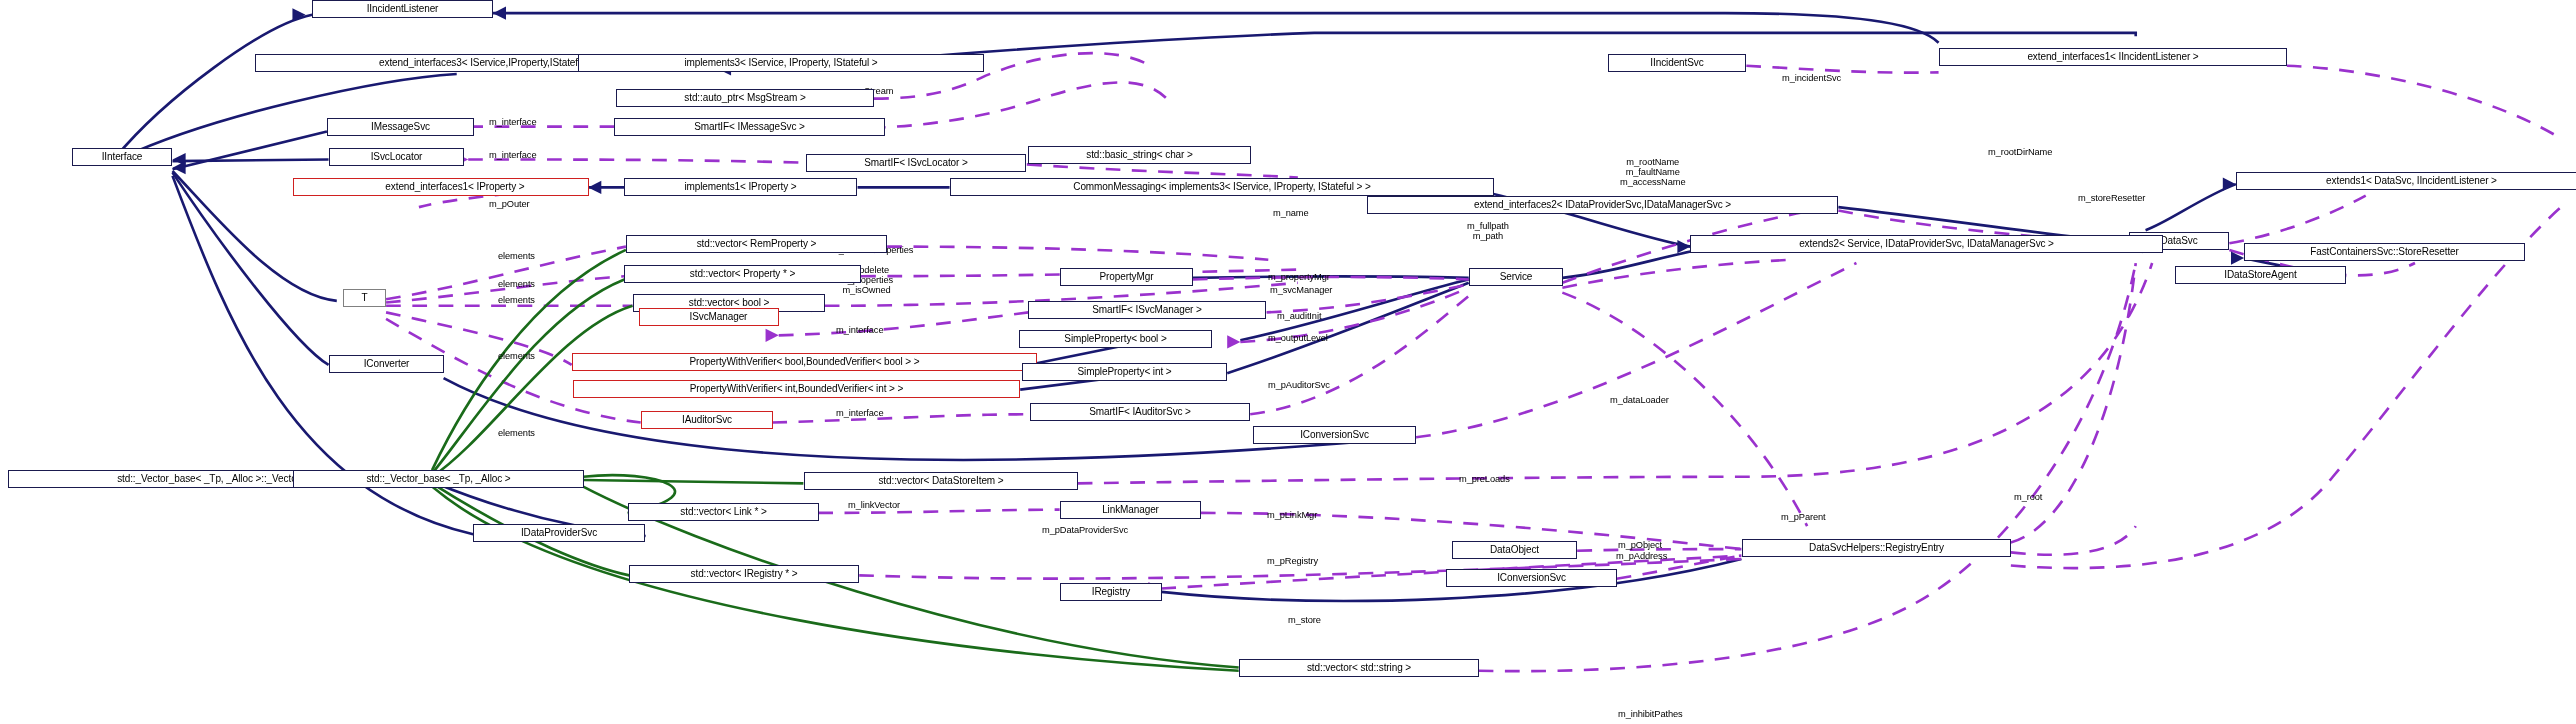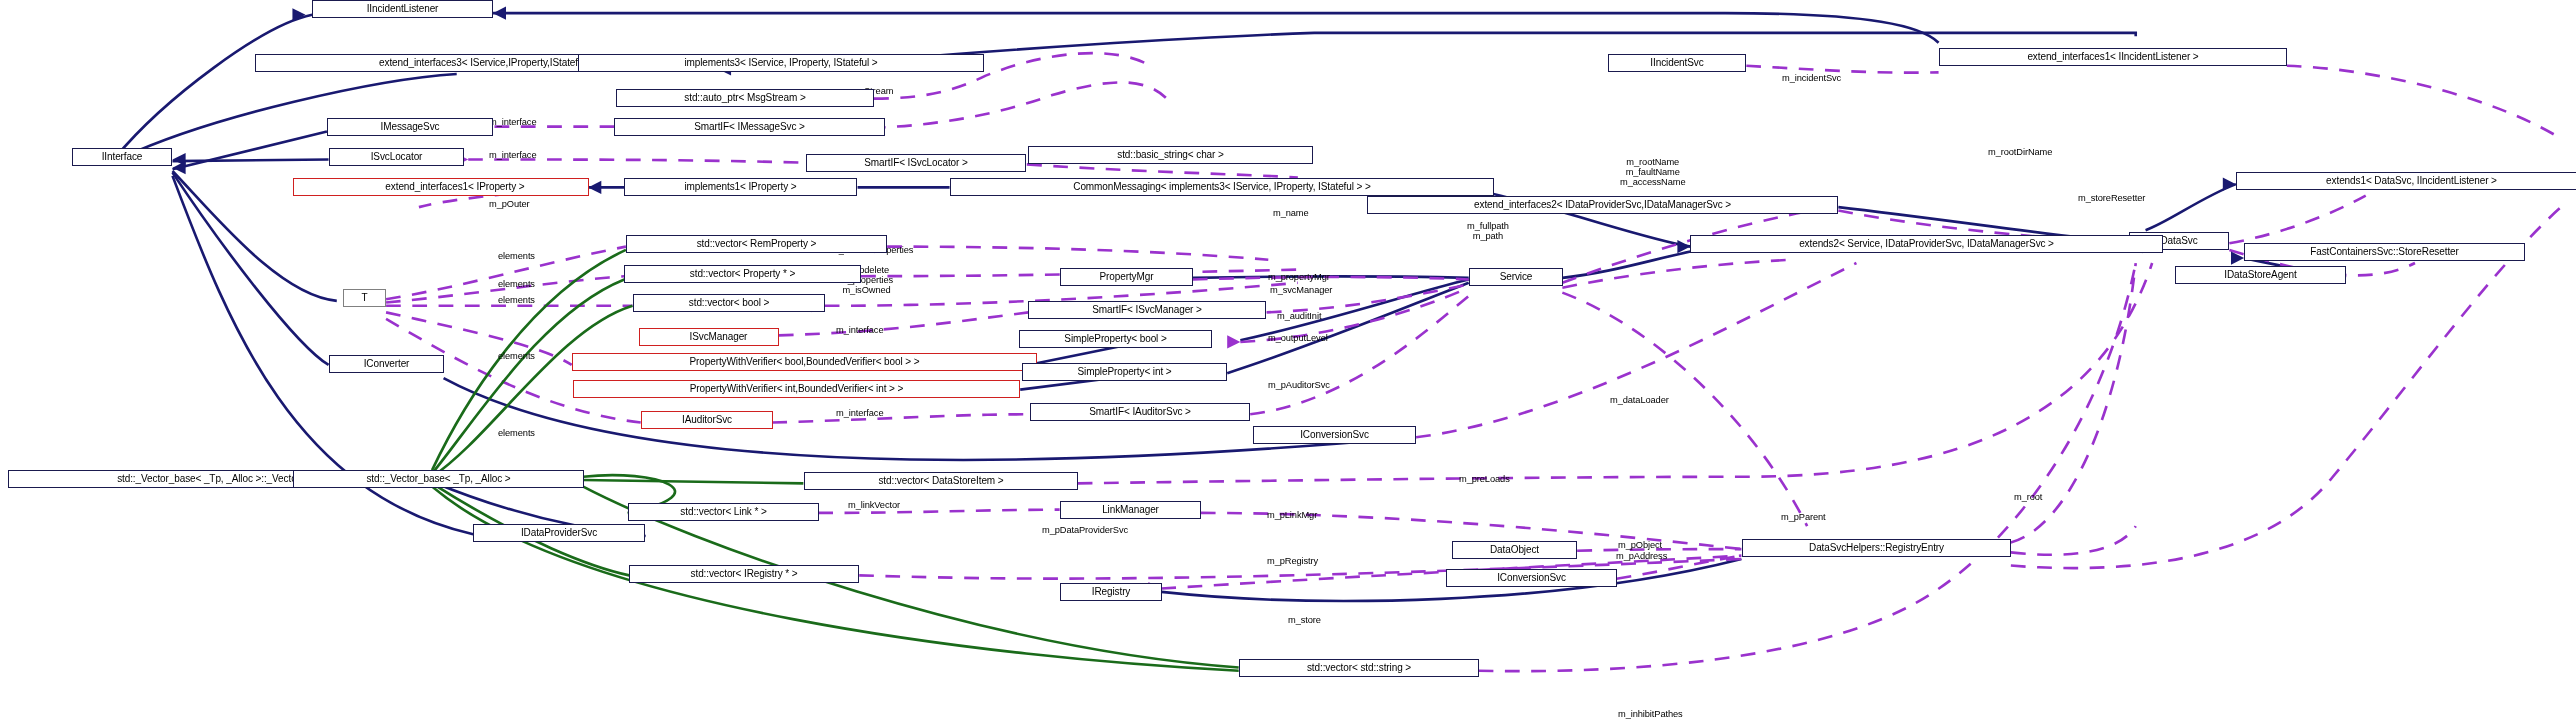--- a/index.html
+++ b/index.html
@@ -177,43 +177,43 @@
     </g>
   </svg>
 
   <div id="nodes-layer">
       <div class="node" style="left: 312px; top: 0px; width: 181px;">IIncidentListener</div>
       <div class="node" style="left: 255px; top: 54px; width: 463px;">extend_interfaces3&lt; IService,IProperty,IStateful &gt;</div>
       <div class="node" style="left: 578px; top: 54px; width: 406px;">implements3&lt; IService, IProperty, IStateful &gt;</div>
       <div class="node" style="left: 1608px; top: 54px; width: 138px;">IIncidentSvc</div>
       <div class="node" style="left: 1939px; top: 48px; width: 348px;">extend_interfaces1&lt; IIncidentListener &gt;</div>
       <div class="node" style="left: 616px; top: 89px; width: 258px;">std::auto_ptr&lt; MsgStream &gt;</div>
-      <div class="node" style="left: 327px; top: 118px; width: 166px;">IMessageSvc</div>
+      <div class="node" style="left: 327px; top: 118px; width: 147px;">IMessageSvc</div>
       <div class="node" style="left: 614px; top: 118px; width: 271px;">SmartIF&lt; IMessageSvc &gt;</div>
-      <div class="node" style="left: 1028px; top: 146px; width: 285px;">std::basic_string&lt; char &gt;</div>
+      <div class="node" style="left: 1028px; top: 146px; width: 223px;">std::basic_string&lt; char &gt;</div>
       <div class="node" style="left: 329px; top: 148px; width: 135px;">ISvcLocator</div>
       <div class="node" style="left: 806px; top: 154px; width: 220px;">SmartIF&lt; ISvcLocator &gt;</div>
       <div class="node" style="left: 2236px; top: 172px; width: 351px;">extends1&lt; DataSvc, IIncidentListener &gt;</div>
       <div class="node red" style="left: 293px; top: 178px; width: 296px; padding-left: 32px;">extend_interfaces1&lt; IProperty &gt;</div>
       <div class="node" style="left: 624px; top: 178px; width: 233px;">implements1&lt; IProperty &gt;</div>
       <div class="node" style="left: 950px; top: 178px; width: 544px;">CommonMessaging&lt; implements3&lt; IService, IProperty, IStateful &gt; &gt;</div>
       <div class="node" style="left: 72px; top: 148px; width: 100px;">IInterface</div>
       <div class="node" style="left: 1367px; top: 196px; width: 471px;">extend_interfaces2&lt; IDataProviderSvc,IDataManagerSvc &gt;</div>
       <div class="node" style="left: 2129px; top: 232px; width: 100px;">DataSvc</div>
       <div class="node" style="left: 2244px; top: 243px; width: 281px;">FastContainersSvc::StoreResetter</div>
       <div class="node" style="left: 1690px; top: 235px; width: 473px;">extends2&lt; Service, IDataProviderSvc, IDataManagerSvc &gt;</div>
       <div class="node" style="left: 626px; top: 235px; width: 261px;">std::vector&lt; RemProperty &gt;</div>
       <div class="node" style="left: 2175px; top: 266px; width: 171px;">IDataStoreAgent</div>
       <div class="node" style="left: 1060px; top: 268px; width: 133px;">PropertyMgr</div>
       <div class="node" style="left: 624px; top: 265px; width: 237px;">std::vector&lt; Property * &gt;</div>
       <div class="node" style="left: 1469px; top: 268px; width: 94px;">Service</div>
       <div class="node gray" style="left: 343px; top: 289px; width: 43px;">T</div>
       <div class="node" style="left: 633px; top: 294px; width: 192px;">std::vector&lt; bool &gt;</div>
       <div class="node" style="left: 1028px; top: 301px; width: 238px;">SmartIF&lt; ISvcManager &gt;</div>
-      <div class="node red" style="left: 639px; top: 328px; width: 140px; padding-left: 23px;">ISvcManager</div>
+      <div class="node red" style="left: 639px; top: 308px; width: 140px; padding-left: 23px;">ISvcManager</div>
       <div class="node" style="left: 1019px; top: 330px; width: 193px;">SimpleProperty&lt; bool &gt;</div>
       <div class="node red" style="left: 572px; top: 353px; width: 465px;">PropertyWithVerifier&lt; bool,BoundedVerifier&lt; bool &gt; &gt;</div>
       <div class="node" style="left: 1022px; top: 363px; width: 205px;">SimpleProperty&lt; int &gt;</div>
       <div class="node" style="left: 329px; top: 355px; width: 115px;">IConverter</div>
       <div class="node red" style="left: 573px; top: 380px; width: 447px;">PropertyWithVerifier&lt; int,BoundedVerifier&lt; int &gt; &gt;</div>
       <div class="node" style="left: 1030px; top: 403px; width: 220px;">SmartIF&lt; IAuditorSvc &gt;</div>
       <div class="node red" style="left: 641px; top: 411px; width: 132px;">IAuditorSvc</div>
       <div class="node" style="left: 1253px; top: 426px; width: 163px;">IConversionSvc</div>
       <div class="node" style="left: 8.2px; top: 470px; width: 424px;">std::_Vector_base&lt; _Tp, _Alloc &gt;::_Vector_impl</div>
       <div class="node" style="left: 293px; top: 470px; width: 291px;">std::_Vector_base&lt; _Tp, _Alloc &gt;</div>

